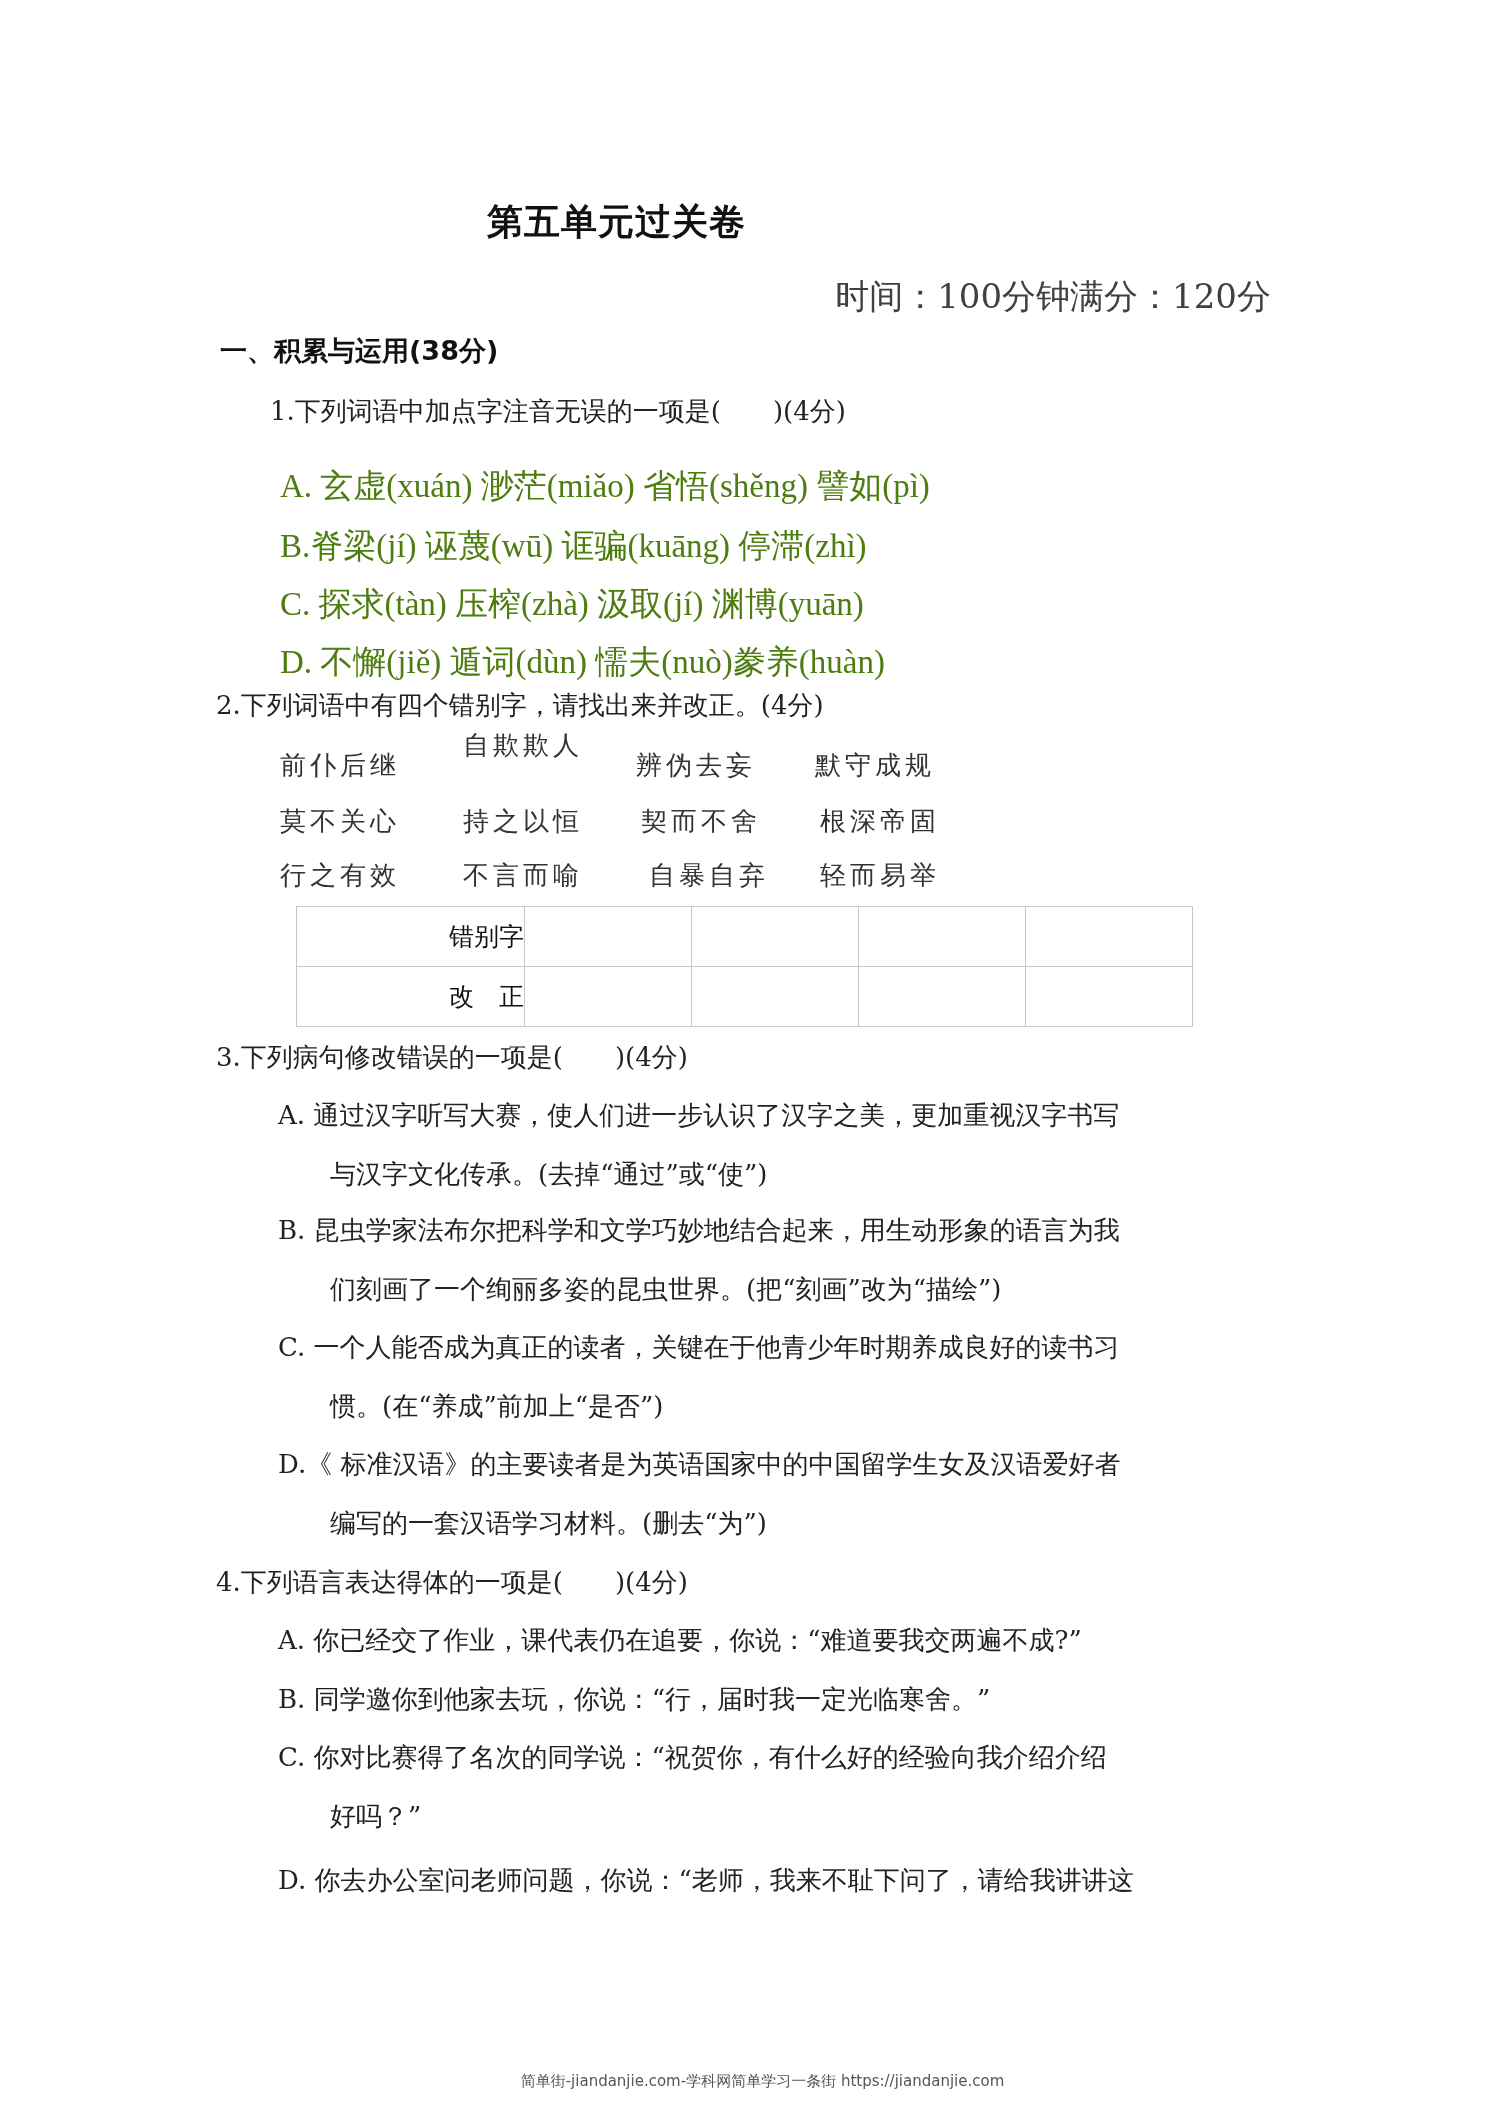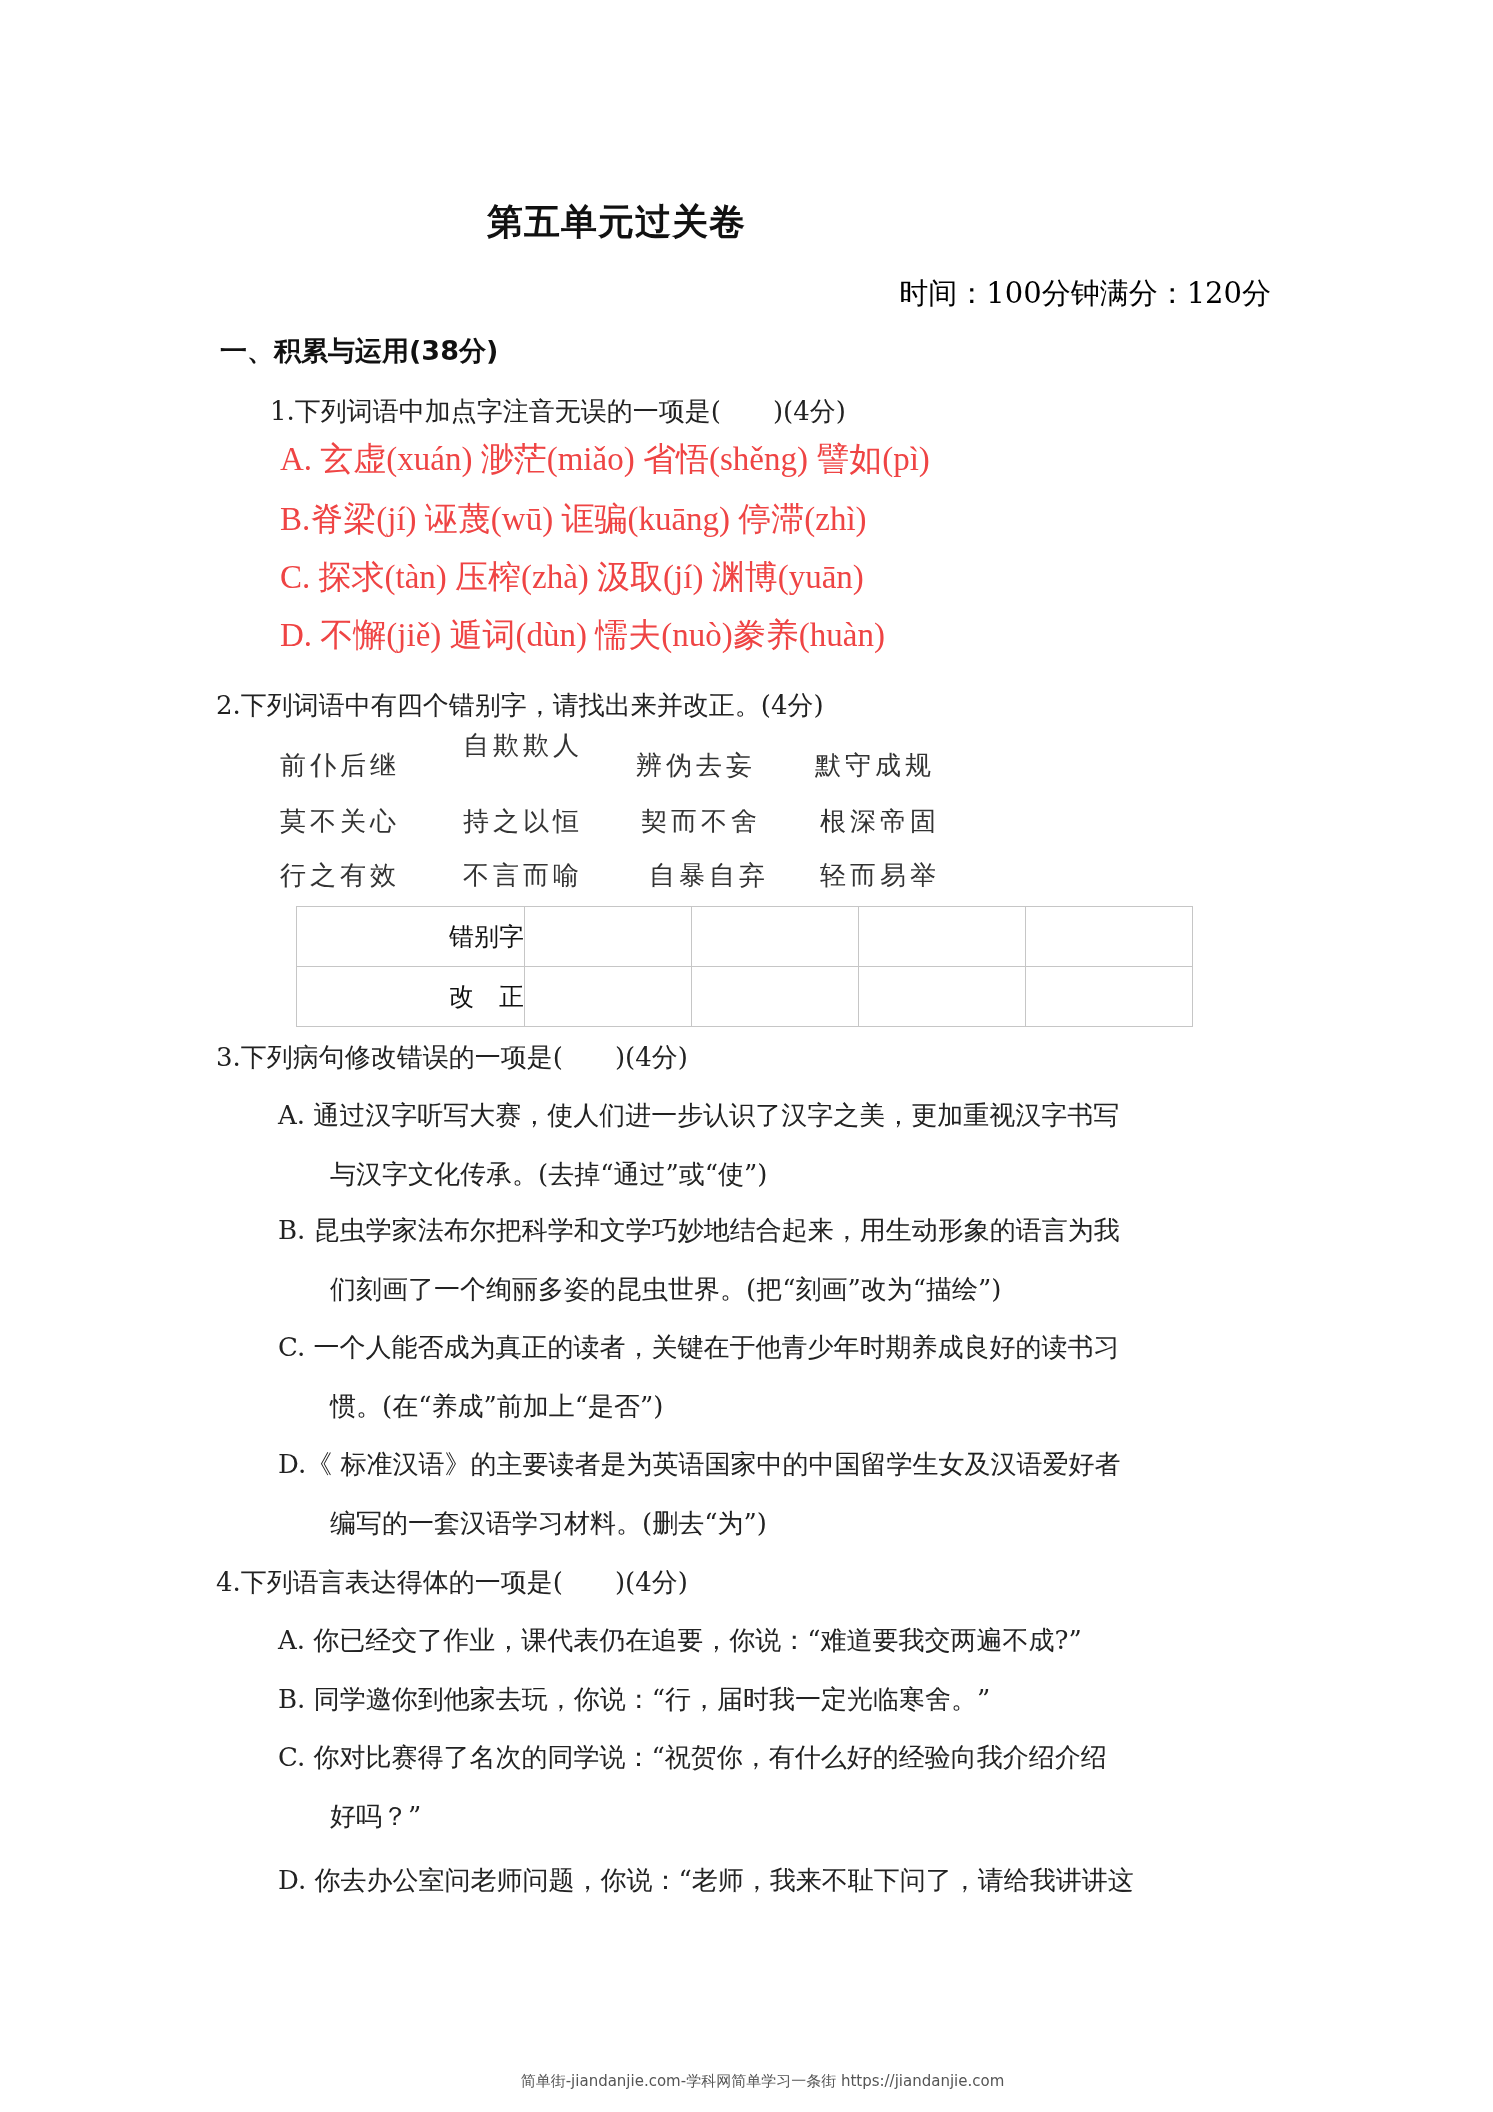--- a/index.html
+++ b/index.html
@@ -1,22 +1,22 @@
 <!DOCTYPE html>
 <html><head>
 <meta charset="utf-8">
 <style>
   html, body { margin: 0; padding: 0; background: #ffffff; }
   body { width: 1493px; height: 2112px; position: relative; overflow: hidden; color: #111; font-family: "DejaVu Serif", "Liberation Serif", serif; }
   .abs { position: absolute; white-space: nowrap; }
   .title { left: 0; width: 1233px; top: 198px; text-align: center; font-size: 36px; font-weight: bold; font-family: "DejaVu Sans", sans-serif; letter-spacing: 1px; }
-  .meta { right: 222px; top: 274px; font-size: 29px; color: #000000; }
+  .meta { right: 222px; top: 274px; font-size: 34px; color: #404040; }
   .section { left: 220px; top: 333px; font-size: 27px; font-weight: bold; font-family: "DejaVu Sans", sans-serif; }
   .q { font-size: 26px; color: #222; }
-  .opt-big { font-size: 33px; font-family: "Liberation Serif", serif; color: #ef4444; }
+  .opt-big { font-size: 33px; font-family: "Liberation Serif", serif; color: #4d7c0f; margin-top: 27px; }
   .opt { font-size: 26px; color: #222; }
   .word { font-size: 26px; color: #333; letter-spacing: 4px; }
   table.err { position: absolute; left: 296px; top: 906px; border-collapse: collapse; }
   table.err td { border: 1px solid #c6c6c6; height: 59px; padding: 0; }
   table.err td.lab { width: 227px; text-align: right; font-size: 25px; font-weight: normal; font-family: "DejaVu Sans", sans-serif; }
   table.err td.cell { width: 166px; }
   .footer { left: 16px; width: 1493px; top: 2072px; text-align: center; font-size: 15px; color: #555; font-family: "DejaVu Sans", sans-serif; }
 </style>
 </head>
 <body>

